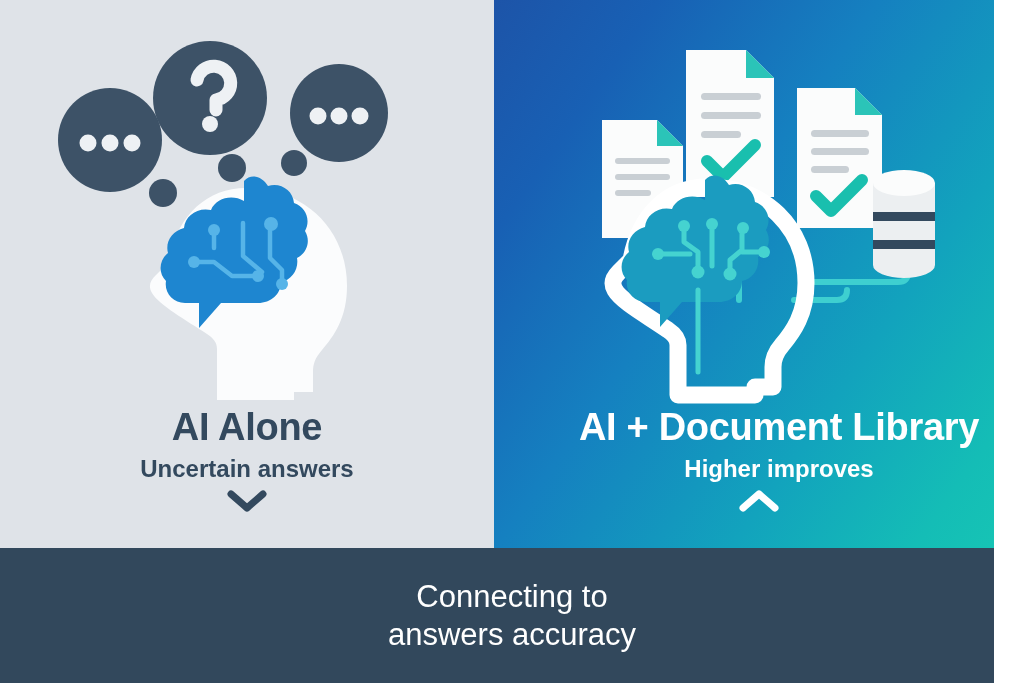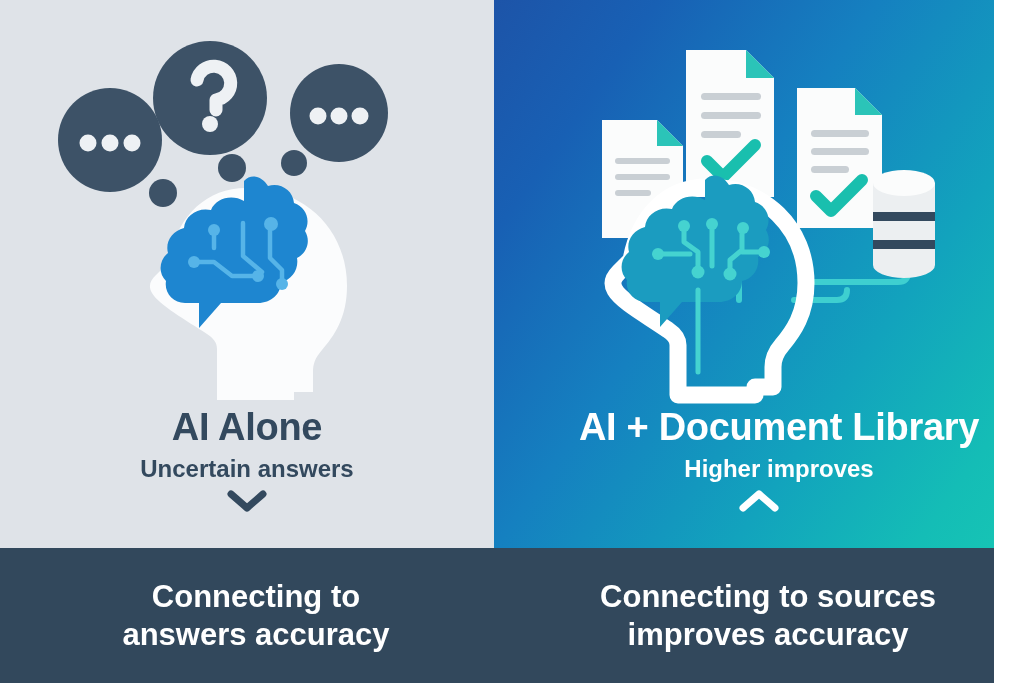--- a/index.html
+++ b/index.html
@@ -98,21 +98,21 @@
     flex: 1 1 50%;
     display: flex;
     align-items: center;
     justify-content: center;
     padding: 0 14px;
     box-sizing: border-box;
   }
   .bottom-text {
     color: #ffffff;
     font-size: 31px;
-    font-weight: bold;
+    font-weight: normal;
     line-height: 1.22;
     text-align: center;
     margin: 0;
     white-space: pre-line;
   }
   #bottom-left-half  { justify-content: center; }
   #bottom-right-half { justify-content: center; }
 </style>
 </head>
 <body>
@@ -317,19 +317,15 @@
         <path d="M6 20 L22 6 L38 20" fill="none" stroke="#ffffff" stroke-width="7" stroke-linecap="round" stroke-linejoin="round"></path>
       </svg>
     </div>
   </div>
 
   <div id="bottom-bar">
     <div class="bottom-half" id="bottom-left-half">
       <p class="bottom-text">Connecting to
 answers accuracy</p>
     </div>
-    <div class="bottom-half" id="bottom-right-half">
-      <p class="bottom-text">Connecting to sources
-improves accuracy</p>
-    </div>
   </div>
 
 </div>
 
 </body></html>

